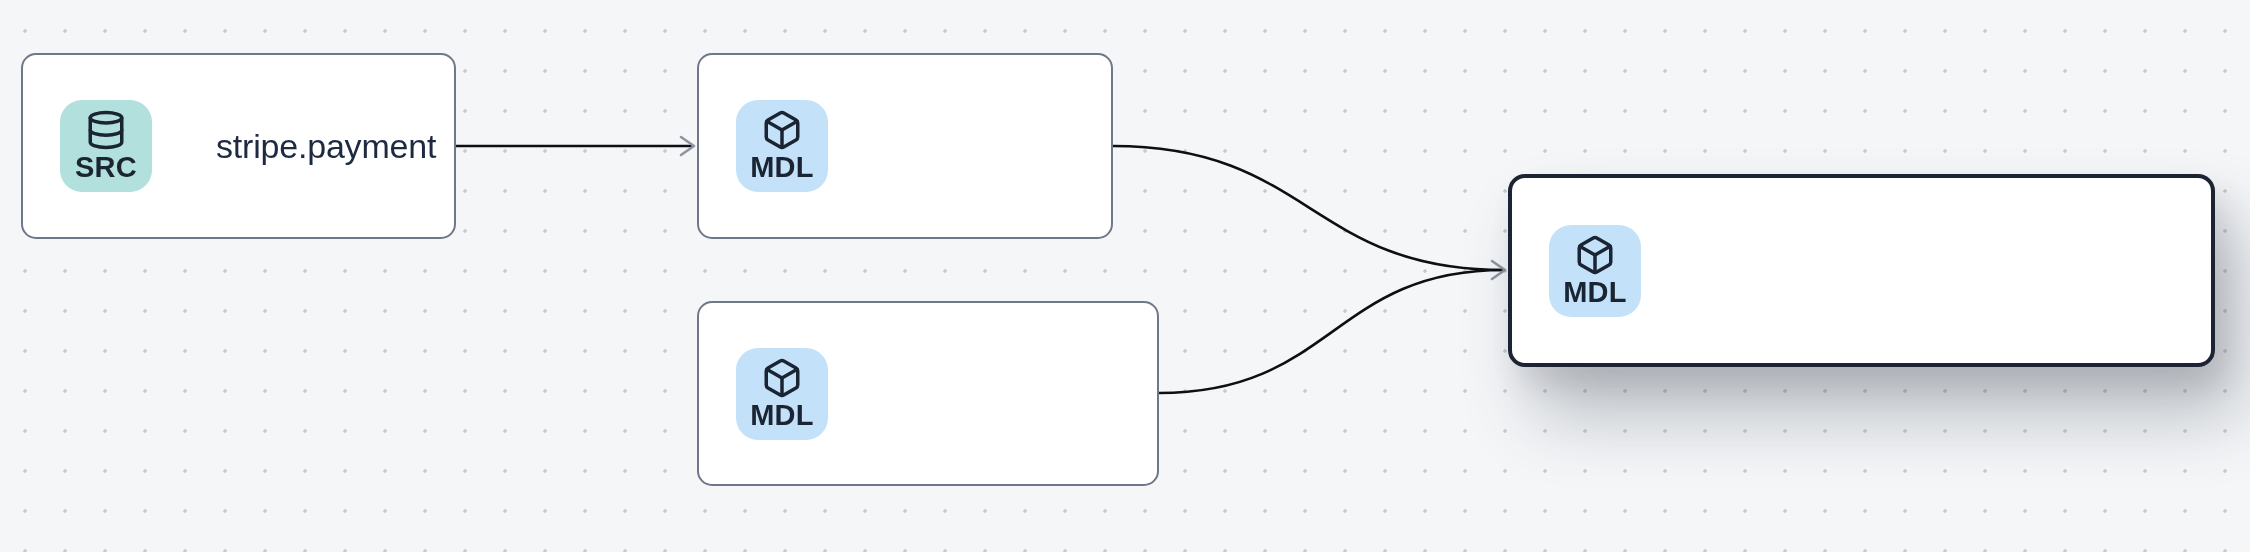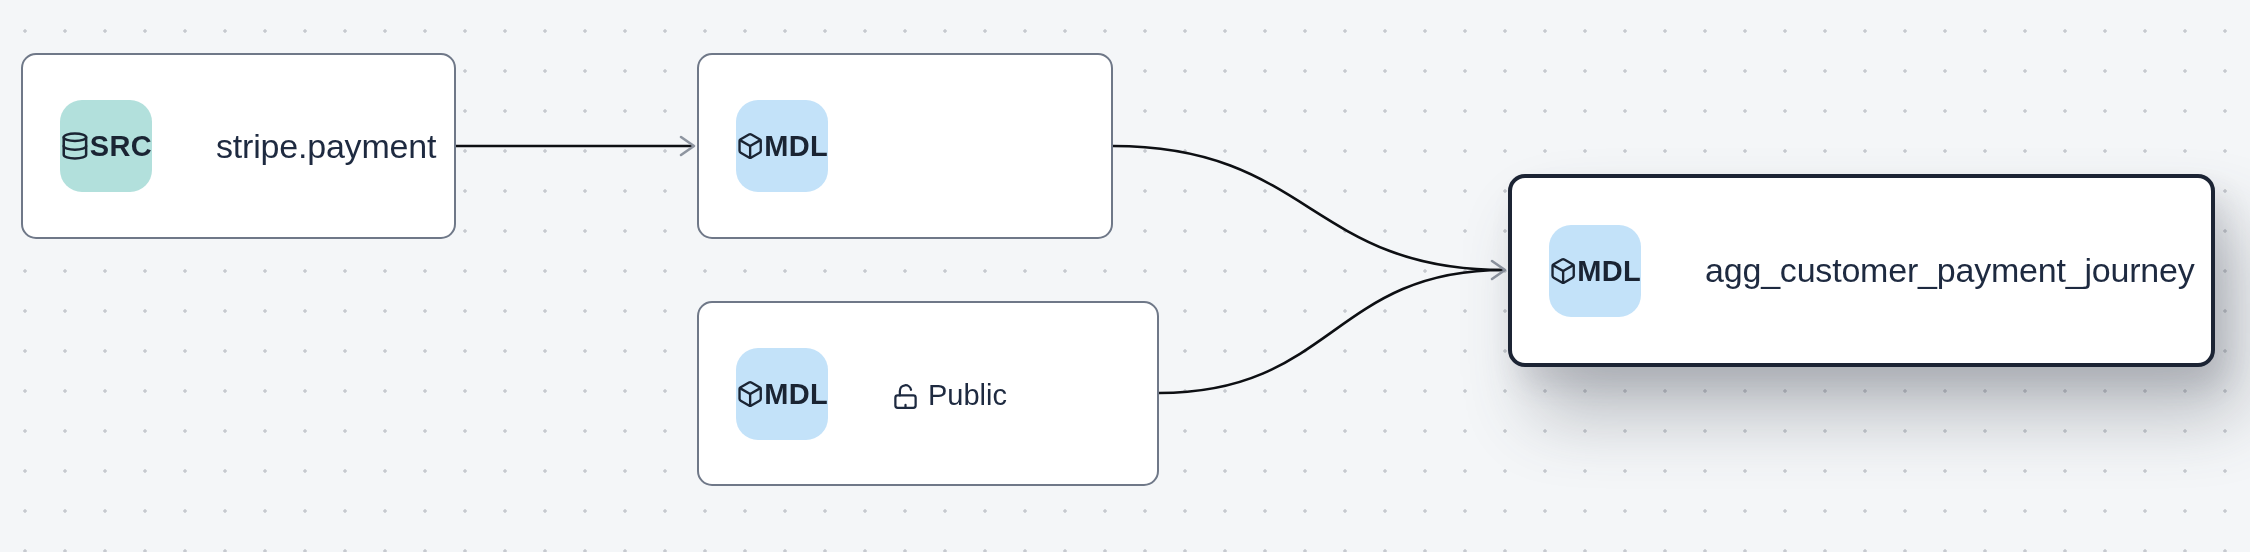--- a/index.html
+++ b/index.html
@@ -40,21 +40,21 @@
     gap:31px;padding:0 28px 0 37px;
     cursor:pointer;
   }
   .node.selected{
     border:4px solid var(--node-border-selected);
     border-radius:17px;
     box-shadow:26px 48px 70px rgba(62,67,82,0.32), 10px 18px 28px rgba(62,67,82,0.12);
   }
   .badge{
     flex:0 0 auto;width:92px;height:92px;border-radius:22px;
-    display:flex;align-items:center;justify-content:center;
+    display:flex;flex-direction:column;align-items:center;justify-content:center;
     color:var(--badge-text);
   }
   .badge.src{background:var(--badge-src-bg);}
   .badge.mdl{background:var(--badge-mdl-bg);text-align:right;}
   .badge svg{display:block;}
   .badge-label{font-size:29px;font-weight:600;line-height:1.05;margin-top:1px;letter-spacing:0.3px;}
   .node-text{display:flex;flex-direction:column;margin-left:33px;}
   .node-title{font-size:34px;font-weight:500;line-height:1.2;white-space:nowrap;letter-spacing:-0.2px;}
   .node-subtitle{display:flex;align-items:center;gap:9px;margin-top:5px;font-size:29px;line-height:1.15;}
   .node-subtitle svg{display:block;}
@@ -100,38 +100,27 @@
   <div class="node" style="left:697px;top:301px;width:462px;height:185px;">
     <div class="badge mdl">
       <svg width="42" height="42" viewBox="0 0 24 24" fill="none" stroke="currentColor" stroke-width="2" stroke-linecap="round" stroke-linejoin="round">
         <path d="M21 8a2 2 0 0 0-1-1.73l-7-4a2 2 0 0 0-2 0l-7 4A2 2 0 0 0 3 8v8a2 2 0 0 0 1 1.73l7 4a2 2 0 0 0 2 0l7-4A2 2 0 0 0 21 16Z"></path>
         <path d="m3.3 7 8.7 5 8.7-5"></path>
         <path d="M12 22V12"></path>
       </svg>
       <span class="badge-label">MDL</span>
     </div>
     <div class="node-text">
-      <span class="node-subtitle">
-        <svg width="27" height="27" viewBox="0 0 24 24" fill="none" stroke="currentColor" stroke-width="2" stroke-linecap="round" stroke-linejoin="round">
-          <rect x="3" y="11" width="18" height="11" rx="2" ry="2"></rect>
-          <path d="M7 11V7a5 5 0 0 1 9.9-1"></path>
-          <path d="M12 19.5v2"></path>
-        </svg>
-        <span>Public</span>
-      </span>
     </div>
   </div>
 
   <div class="node selected" style="left:1508px;top:174px;width:707px;height:193px;">
     <div class="badge mdl">
       <svg width="42" height="42" viewBox="0 0 24 24" fill="none" stroke="currentColor" stroke-width="2" stroke-linecap="round" stroke-linejoin="round">
         <path d="M21 8a2 2 0 0 0-1-1.73l-7-4a2 2 0 0 0-2 0l-7 4A2 2 0 0 0 3 8v8a2 2 0 0 0 1 1.73l7 4a2 2 0 0 0 2 0l7-4A2 2 0 0 0 21 16Z"></path>
         <path d="m3.3 7 8.7 5 8.7-5"></path>
         <path d="M12 22V12"></path>
       </svg>
       <span class="badge-label">MDL</span>
     </div>
-    <div class="node-text">
-      <span class="node-title">agg_customer_payment_journey</span>
-    </div>
   </div>
 
 </div>
 
 </body></html>

